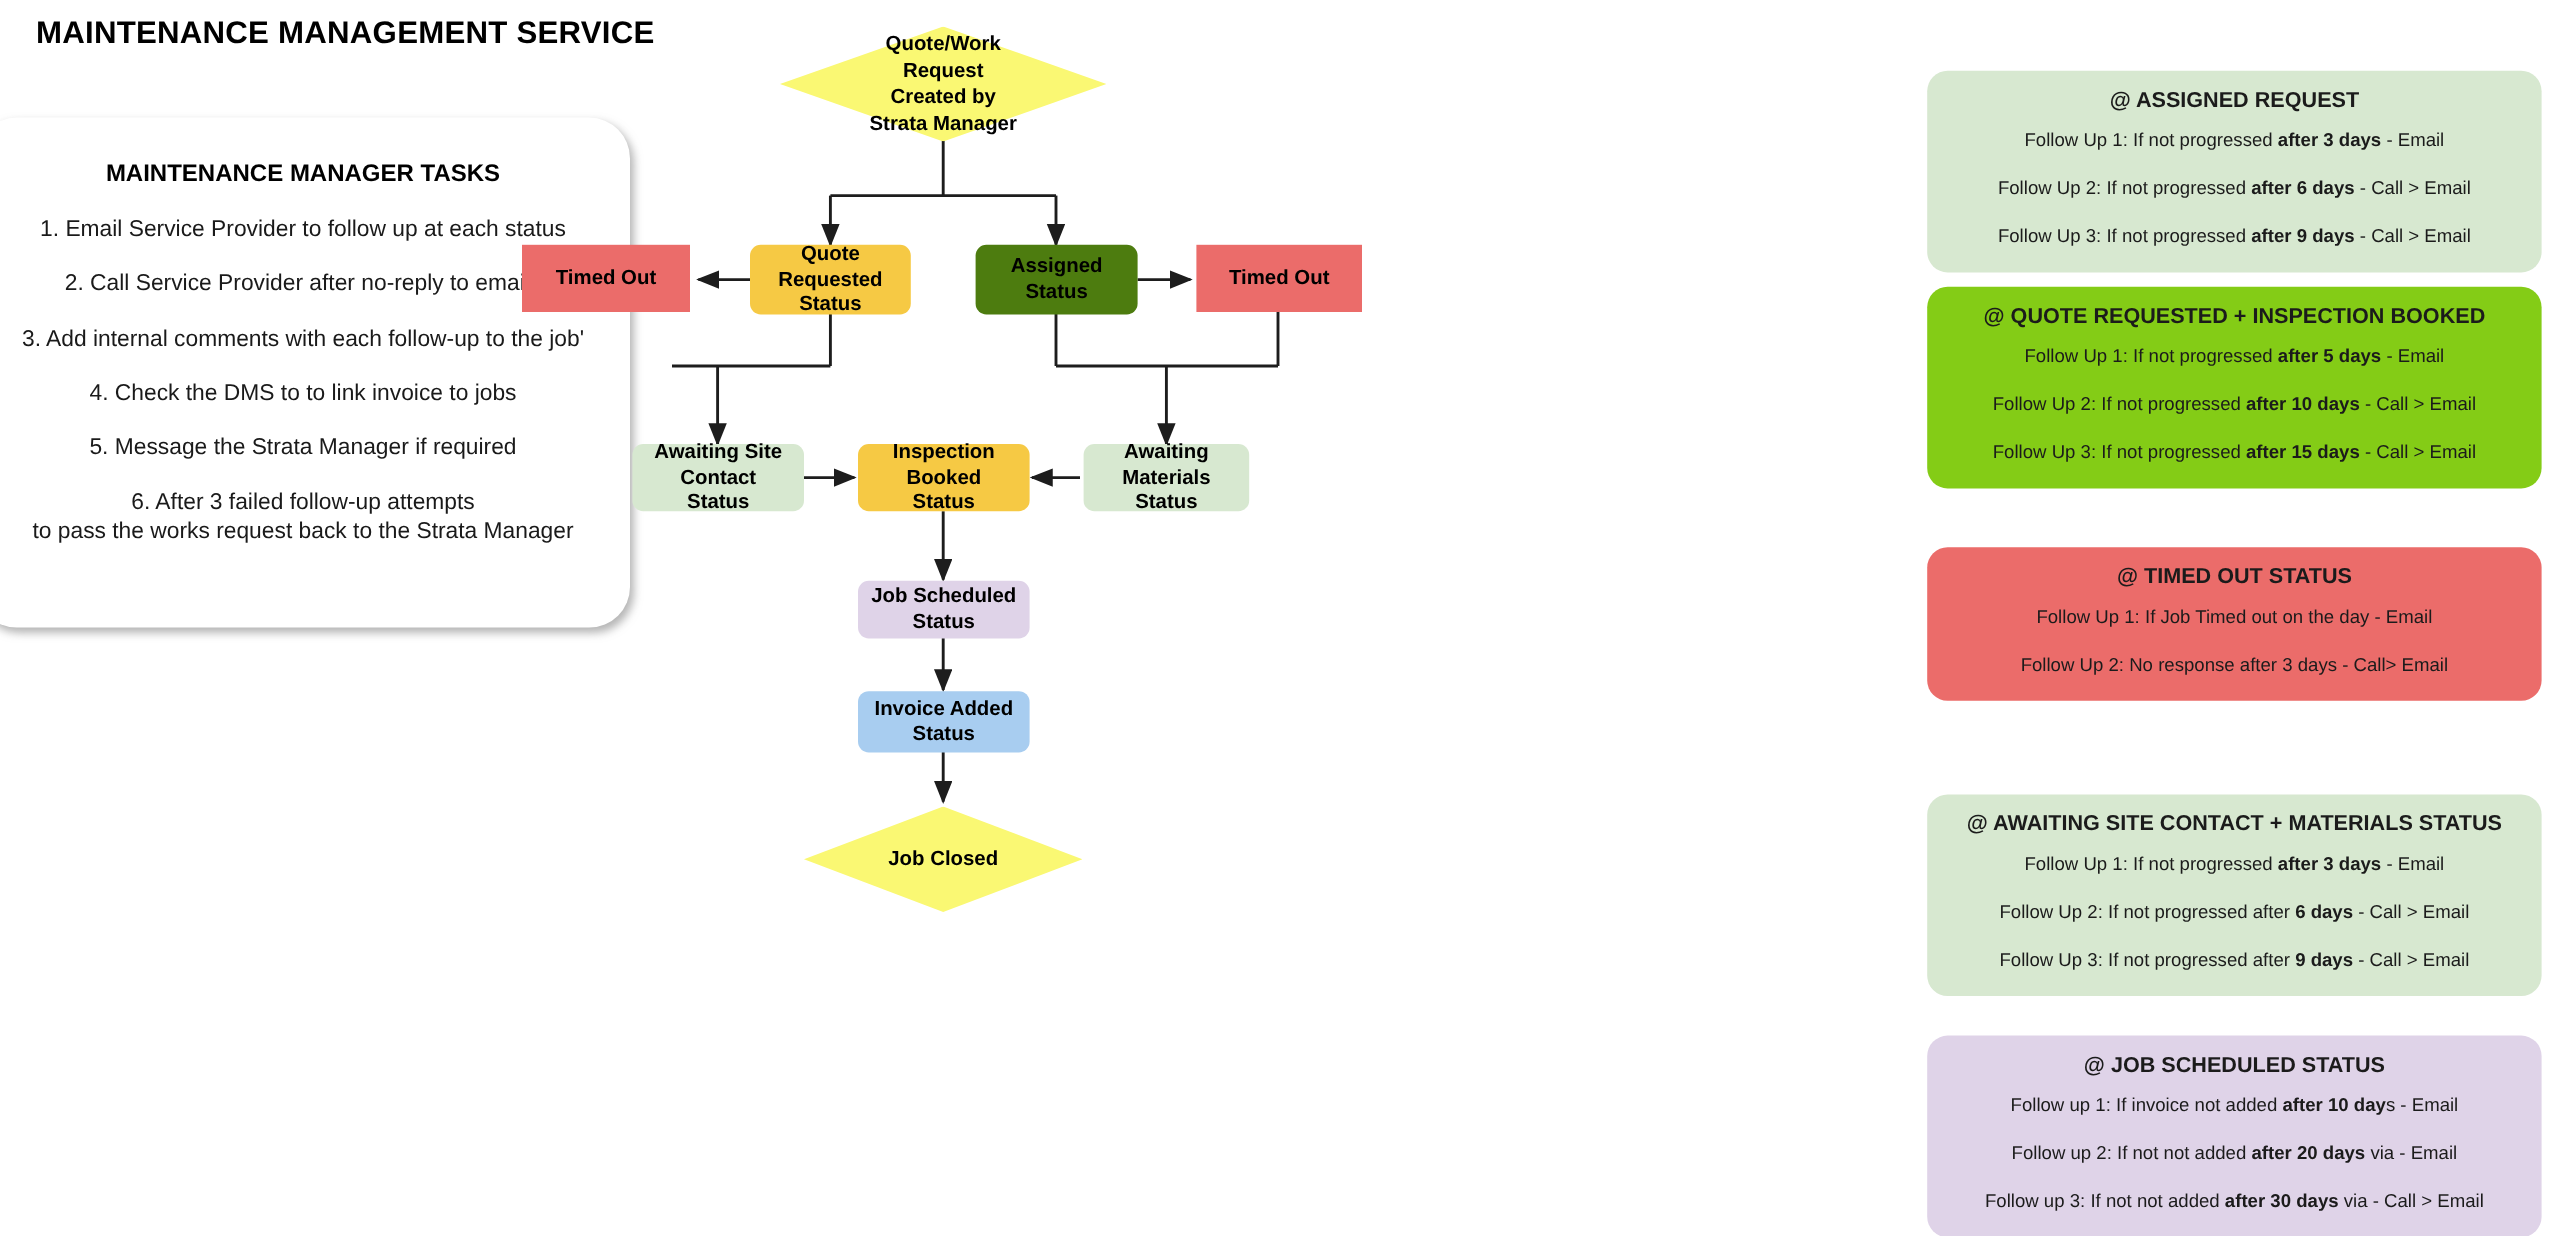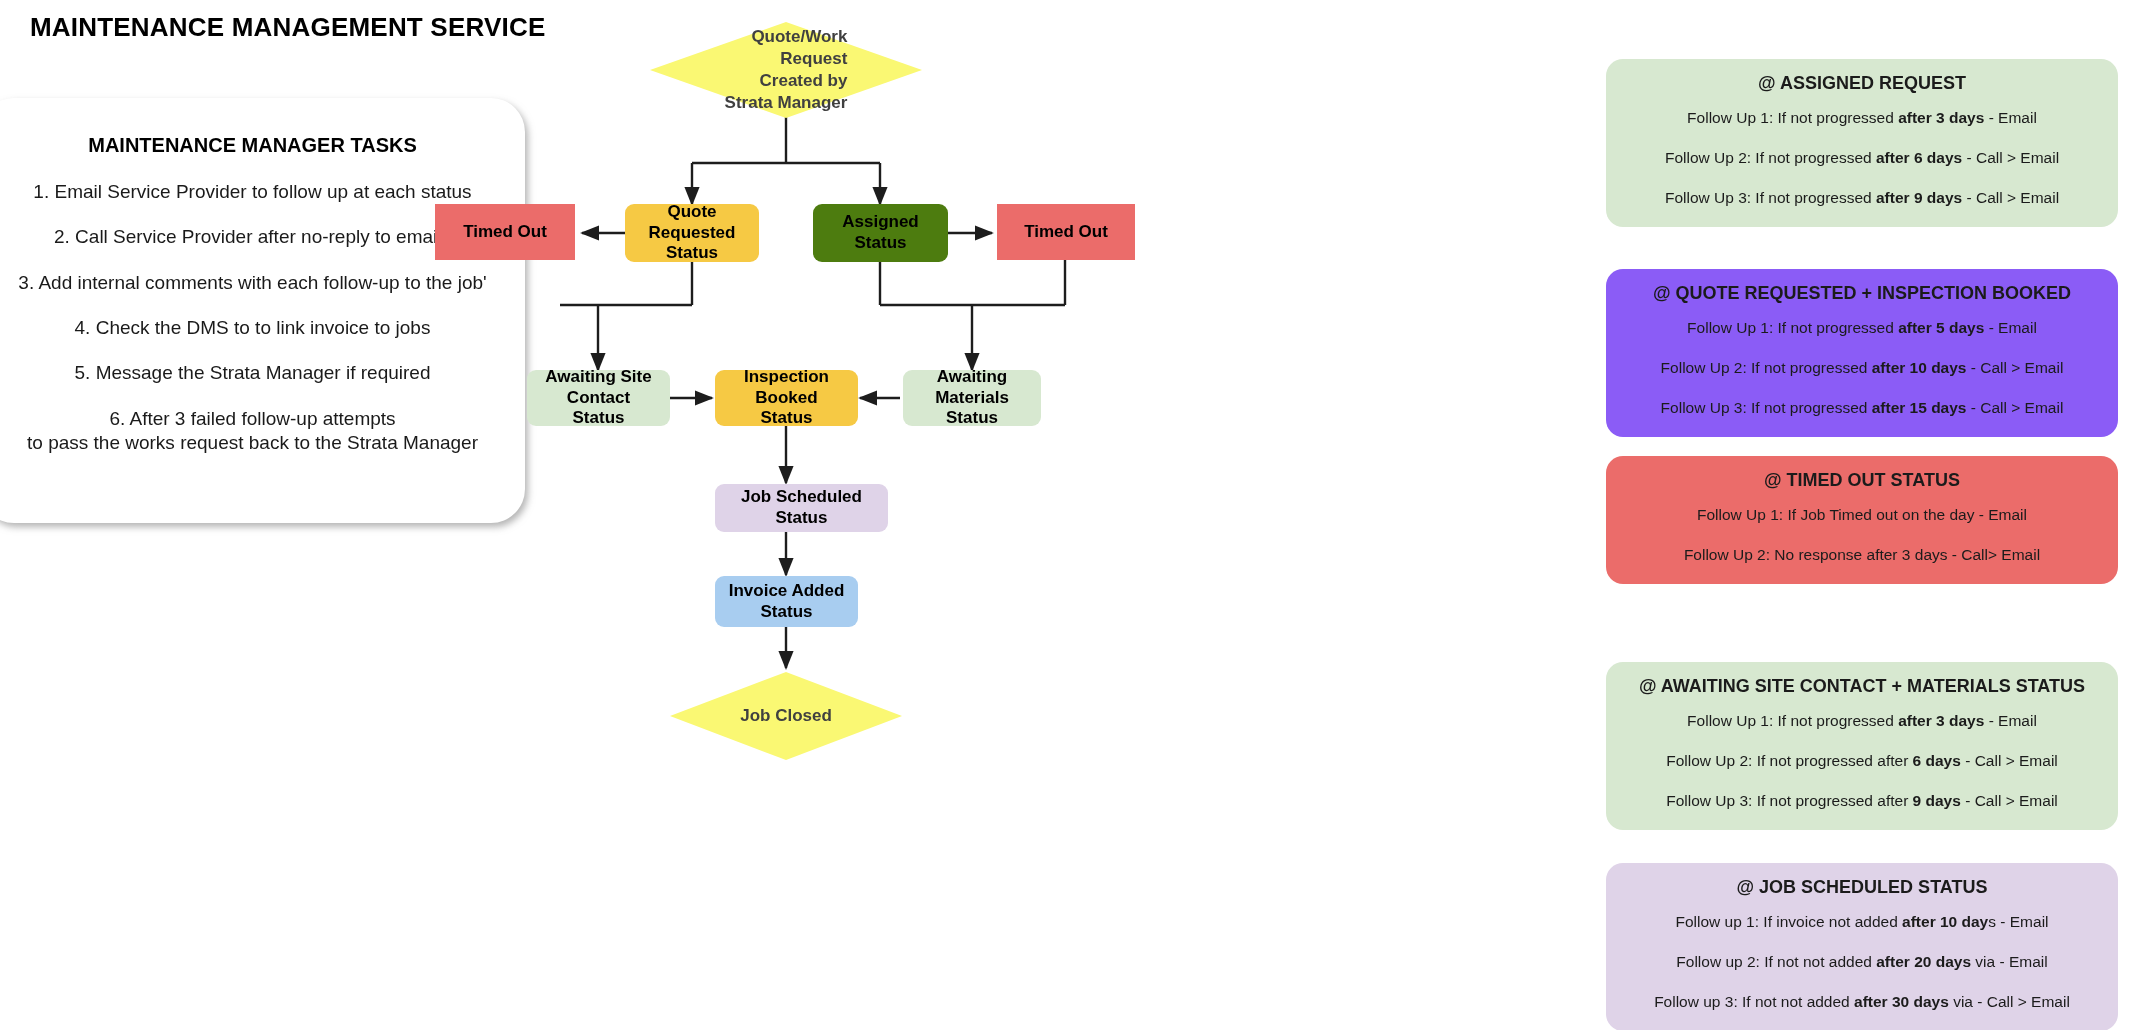--- a/index.html
+++ b/index.html
@@ -121,23 +121,23 @@
     position: absolute;
     left: 0; top: 0;
     width: 100%; height: 100%;
     background: #FAF873;
     clip-path: polygon(50% 0%, 100% 50%, 50% 100%, 0% 50%);
   }
 
   .diamond-label {
     position: relative;
     z-index: 2;
-    text-align: right;
-    font-weight: bold;
-    color: #404040;
+    text-align: center;
+    font-weight: bold;
+    color: #000000;
     font-size: 17px;
     line-height: 1.3;
     white-space: pre-line;
   }
 
   
 
   #panels {
     position: absolute;
     left: 1606px;
@@ -272,21 +272,21 @@
     <div class="node rect" style="left:155px; top:370px; width:143px; height:56px; background:#F6C944;">
       <span>Inspection Booked
 Status</span>
     </div>
 
     <div class="node rect" style="left:343px; top:370px; width:138px; height:56px; background:#D7E8D0;">
       <span>Awaiting Materials
 Status</span>
     </div>
 
-    <div class="node rect" style="left:155px; top:484px; width:173px; height:48px; background:#DFD3E8;">
+    <div class="node rect" style="left:155px; top:484px; width:143px; height:48px; background:#DFD3E8;">
       <span>Job Scheduled
 Status</span>
     </div>
 
     <div class="node rect" style="left:155px; top:576px; width:143px; height:51px; background:#A8CDF0;">
       <span>Invoice Added
 Status</span>
     </div>
 
     <div class="diamond-wrap" style="left:110px; top:672px; width:232px; height:88px;">
@@ -298,21 +298,21 @@
 
   <div id="panels">
 
     <div class="panel" id="panel-0" style="top: 14px; background: rgb(215, 232, 208);">
       <div class="panel-title">@ ASSIGNED REQUEST</div>
       <div class="panel-line">Follow Up 1: If not progressed <b>after 3 days</b> - Email</div>
       <div class="panel-line">Follow Up 2:  If not progressed <b>after 6 days</b> - Call &gt; Email</div>
       <div class="panel-line">Follow Up 3: If not progressed <b>after 9 days</b> - Call &gt; Email</div>
     </div>
 
-    <div class="panel" id="panel-1" style="top: 224px; background: #8b5cf6;">
+    <div class="panel" id="panel-1" style="top: 194px; background: #84cc16;">
       <div class="panel-title">@ QUOTE REQUESTED + INSPECTION BOOKED</div>
       <div class="panel-line">Follow Up 1: If not progressed <b>after 5 days</b> - Email</div>
       <div class="panel-line">Follow Up 2:  If not progressed <b>after 10 days</b> - Call &gt; Email</div>
       <div class="panel-line">Follow Up 3: If not progressed <b>after 15 days</b> - Call &gt; Email</div>
     </div>
 
     <div class="panel" id="panel-2" style="top: 411px; background: rgb(235, 108, 106);">
       <div class="panel-title">@ TIMED OUT STATUS</div>
       <div class="panel-line">Follow Up 1: If Job Timed out on the day - Email</div>
       <div class="panel-line">Follow Up 2: No response after 3 days - Call&gt; Email</div>

